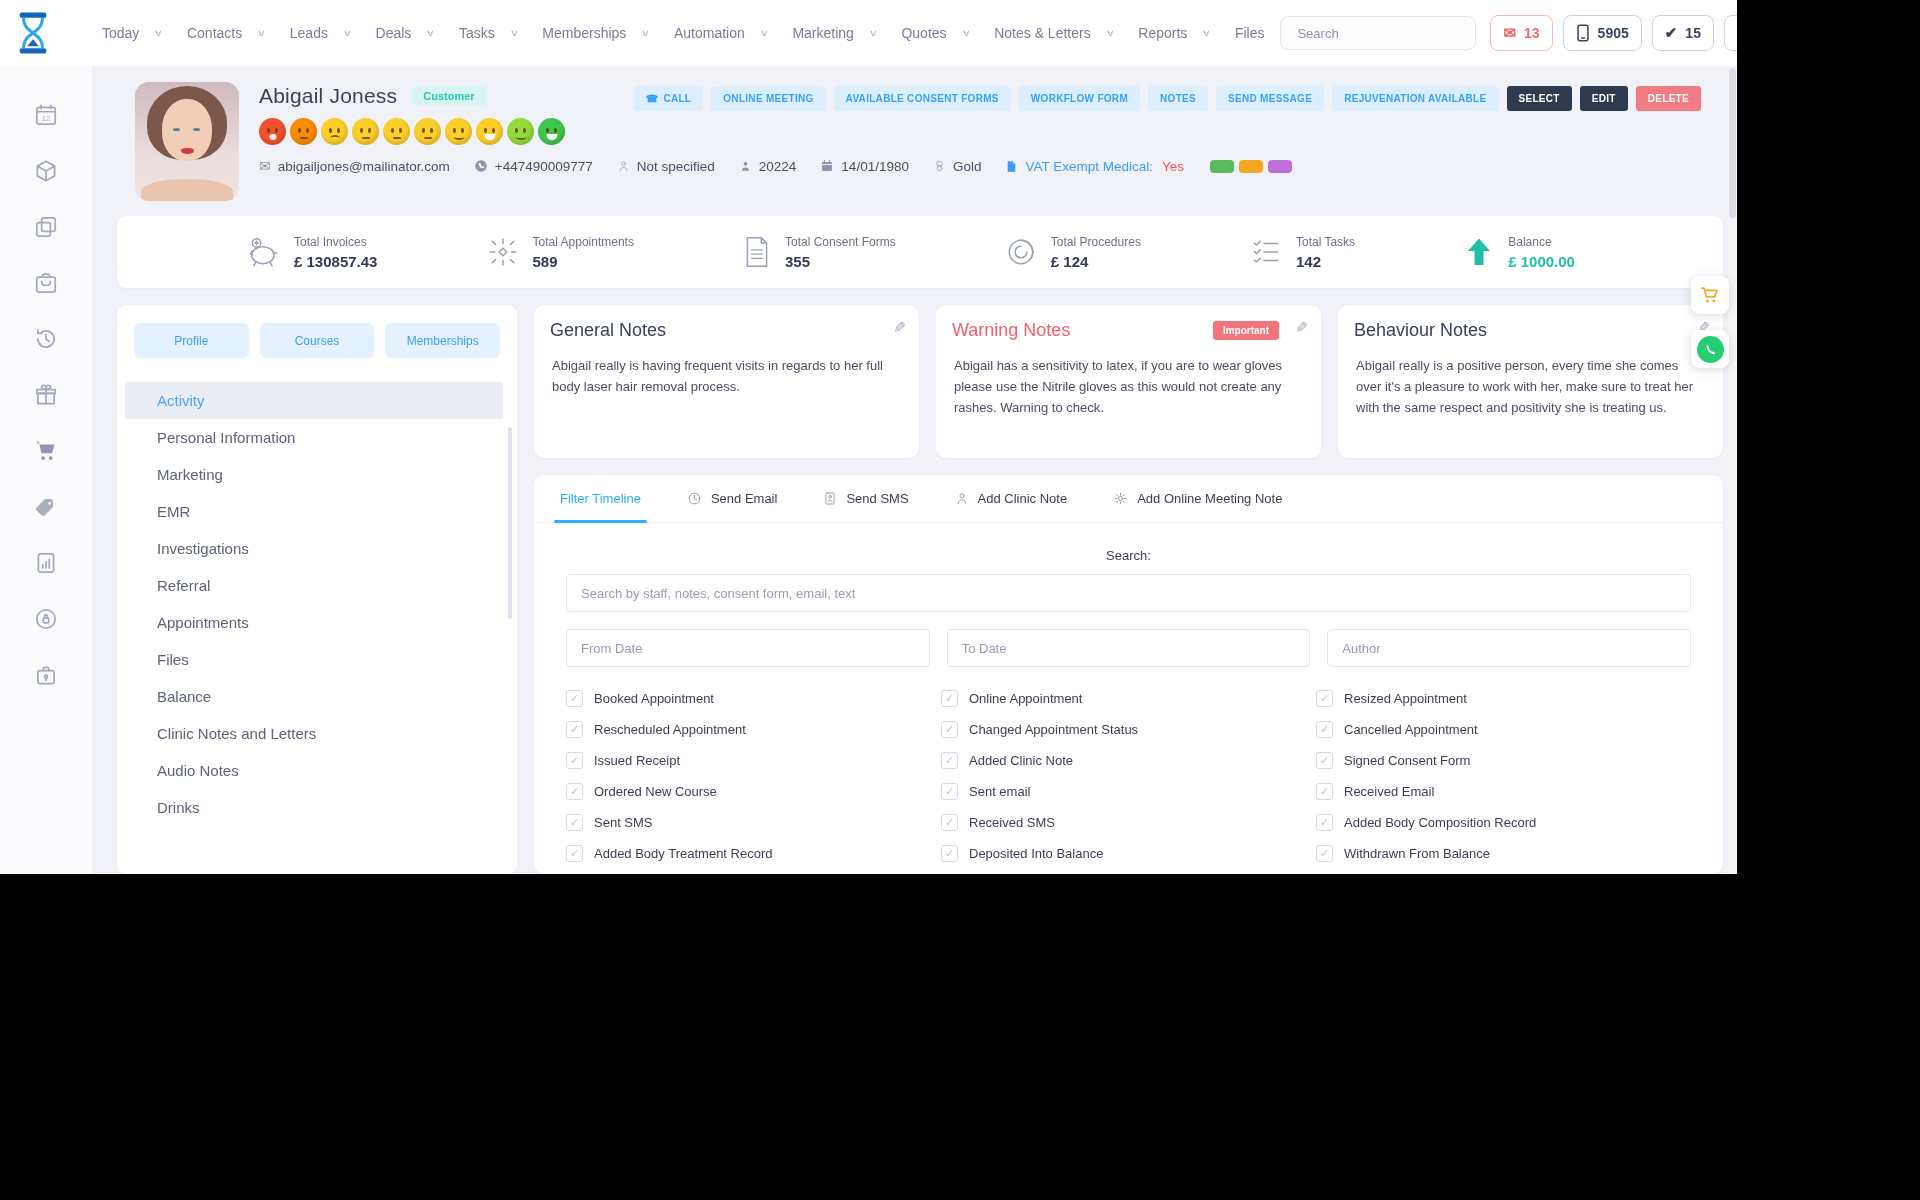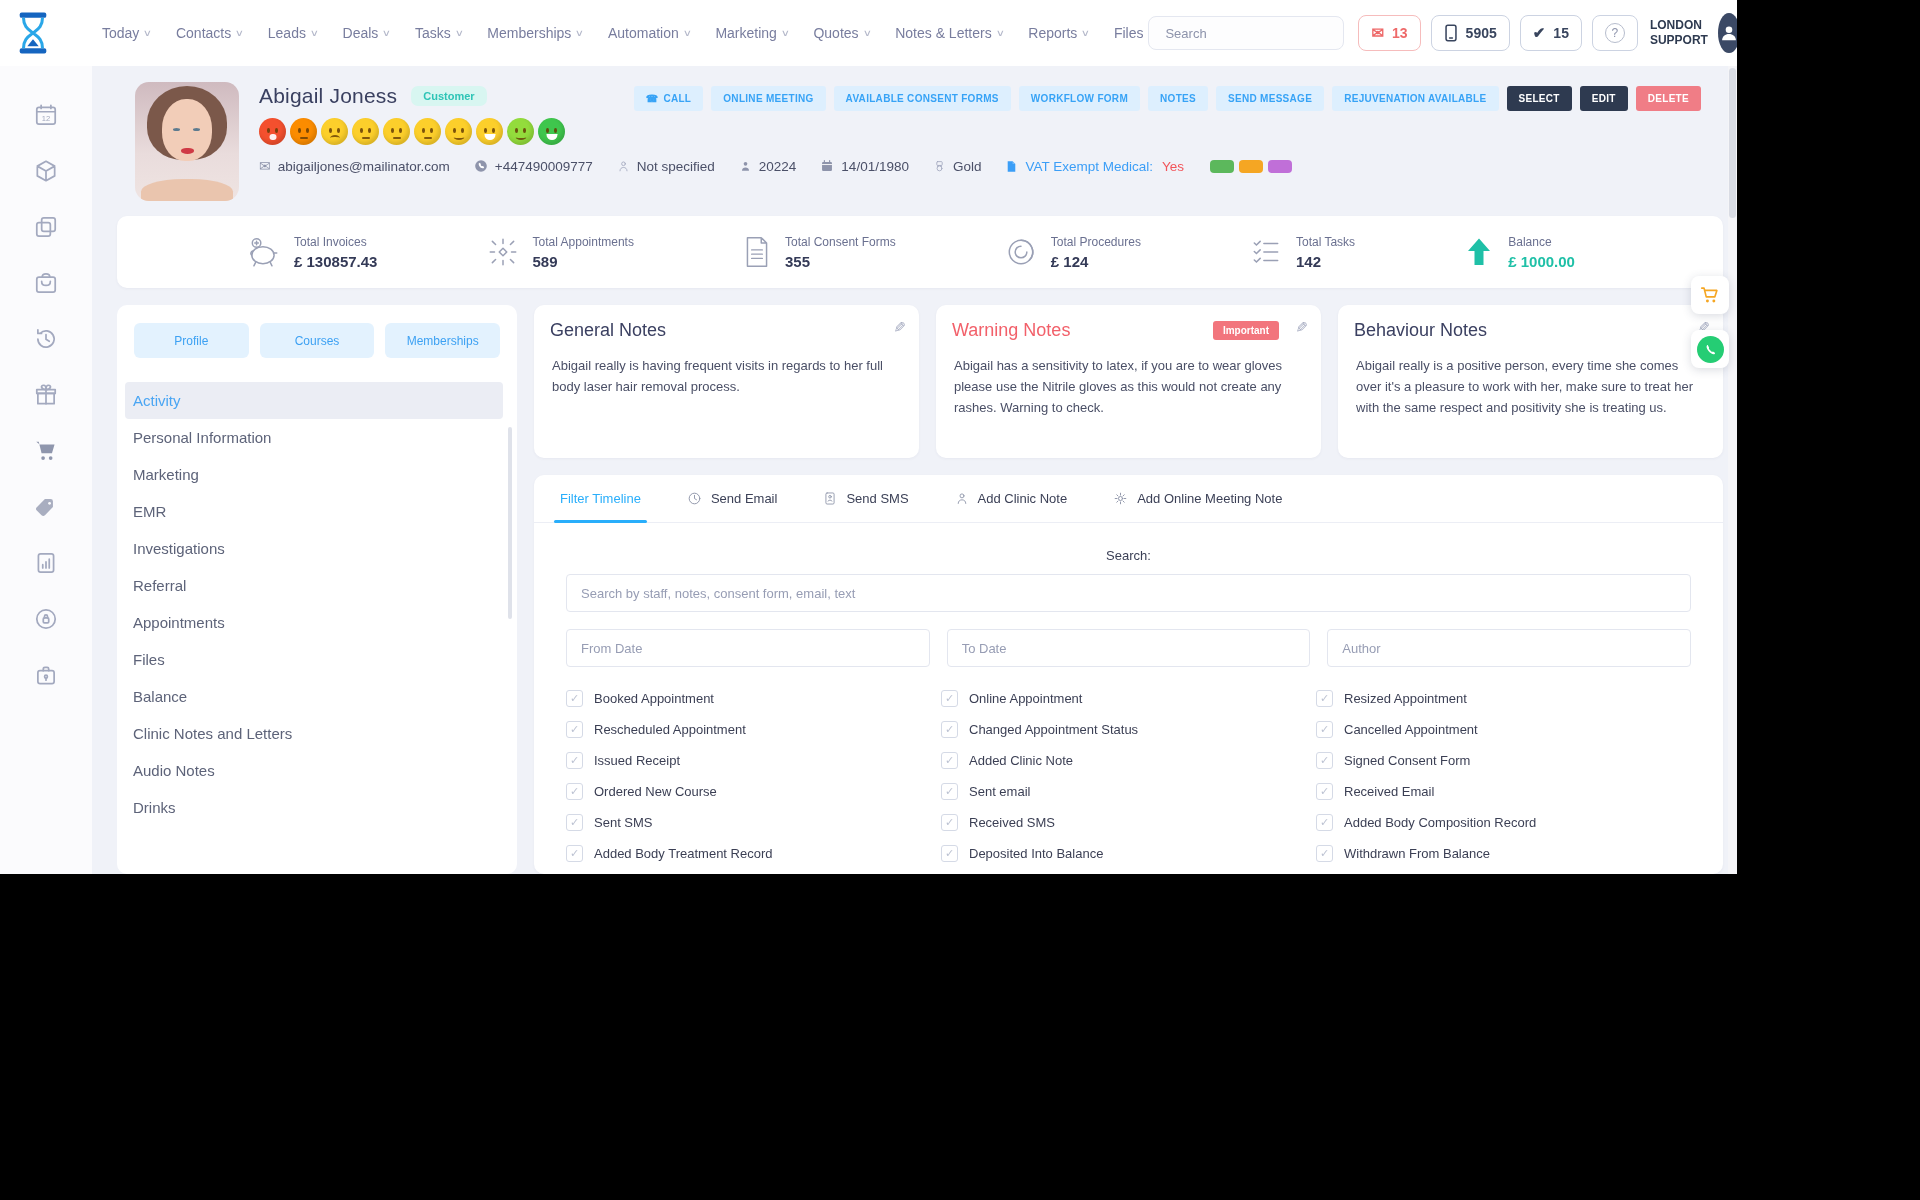--- a/index.html
+++ b/index.html
@@ -3,21 +3,21 @@
 <meta charset="utf-8">
 <style>
   html,body{margin:0;padding:0;background:#000;width:1920px;height:1200px;font-family:"Liberation Sans",sans-serif;}
   *{box-sizing:border-box;}
   .app{position:absolute;top:0;left:0;width:1737px;height:874px;background:#f0f2f8;overflow:hidden;}
 
   
   .navbar{position:absolute;top:0;left:0;right:0;height:66px;background:#fff;display:flex;align-items:center;padding:0 26px 0 14px;z-index:6;}
   .logo{width:42px;height:50px;margin-right:50px;display:flex;align-items:center;justify-content:center;}
   .nav{display:flex;align-items:center;gap:25px;}
-  .nav-item{display:flex;align-items:center;gap:5px;font-size:14px;color:#787d9e;cursor:pointer;white-space:nowrap;}
+  .nav-item{display:flex;align-items:center;gap:16px;font-size:14px;color:#787d9e;cursor:pointer;white-space:nowrap;}
   .chev{font-size:9px;color:#b4b8ca;transform:scaleX(1.4);}
   .search-box{margin-left:auto;width:196px;height:34px;border:1px solid #e4e7f0;border-radius:8px;background:#fdfdfe;display:flex;align-items:center;padding:0 10px 0 14px;}
   .search-box input{border:none;outline:none;background:transparent;flex:1;font-size:13px;color:#7f1d1d;font-family:inherit;}
   .search-box input::placeholder{color:#8d93ab;}
   .tb-badges{display:flex;align-items:center;gap:10px;margin-left:14px;}
   .badge-box{height:36px;min-width:58px;padding:0 12px;border:1.5px solid #ccd3e2;border-radius:8px;display:flex;align-items:center;justify-content:center;gap:8px;font-size:14px;font-weight:bold;color:#39455e;background:#fff;cursor:pointer;}
   .badge-box.mail{border-color:#f6bcbc;color:#ee6a6a;}
   .badge-box.mail .g{color:#ee6a6a;}
   .badge-box .g{font-size:15px;}
   .badge-box.help{min-width:44px;color:#8d93ab;font-weight:normal;}
@@ -76,21 +76,21 @@
   .stat-value{font-size:15px;font-weight:bold;color:#343a57;}
   .stat-value.teal{color:#1fc0a7;}
   .stat .ic{stroke:#9aa0b5;stroke-width:1.4;}
 
   
   .main-row{display:flex;gap:17px;margin-top:17px;height:569px;align-items:stretch;}
   .left-panel{width:400px;background:#fff;border-radius:10px;padding:18px 0 0;position:relative;flex:none;}
   .lp-tabs{display:flex;gap:11px;padding:0 17px;}
   .lp-tab{flex:1;height:35px;background:#e3f2fe;color:#3da1f3;font-size:12px;display:flex;align-items:center;justify-content:center;border-radius:6px;cursor:pointer;}
   .menu{margin-top:24px;position:relative;}
-  .menu-item{height:37px;display:flex;align-items:center;padding:0 8px;margin:0 14px 0 8px;font-size:15px;color:#5d6379;border-radius:4px;cursor:pointer;}
+  .menu-item{height:37px;display:flex;align-items:center;padding:0 32px;margin:0 14px 0 8px;font-size:15px;color:#5d6379;border-radius:4px;cursor:pointer;}
   .menu-item.active{background:#ebedf4;color:#49a5f3;}
   .panel-scroll{position:absolute;right:5px;top:2px;width:4px;height:192px;background:#dfe2ea;border-radius:2px;cursor:pointer;}
 
   .right-col{flex:1;display:flex;flex-direction:column;gap:17px;}
   .notes-row{display:grid;grid-template-columns:repeat(3,1fr);gap:17px;}
   .note-card{background:#fff;border-radius:10px;padding:15px 16px;height:153px;position:relative;box-shadow:0 1px 3px rgba(50,60,100,.05);}
   .note-head{display:flex;align-items:center;}
   .note-title{font-size:18px;color:#3b4061;}
   .note-title.warn{color:#f2606a;}
   .imp-badge{margin-left:auto;margin-right:26px;background:#f2757d;color:#fff;font-size:10px;font-weight:bold;padding:4px 10px;border-radius:3px;}

